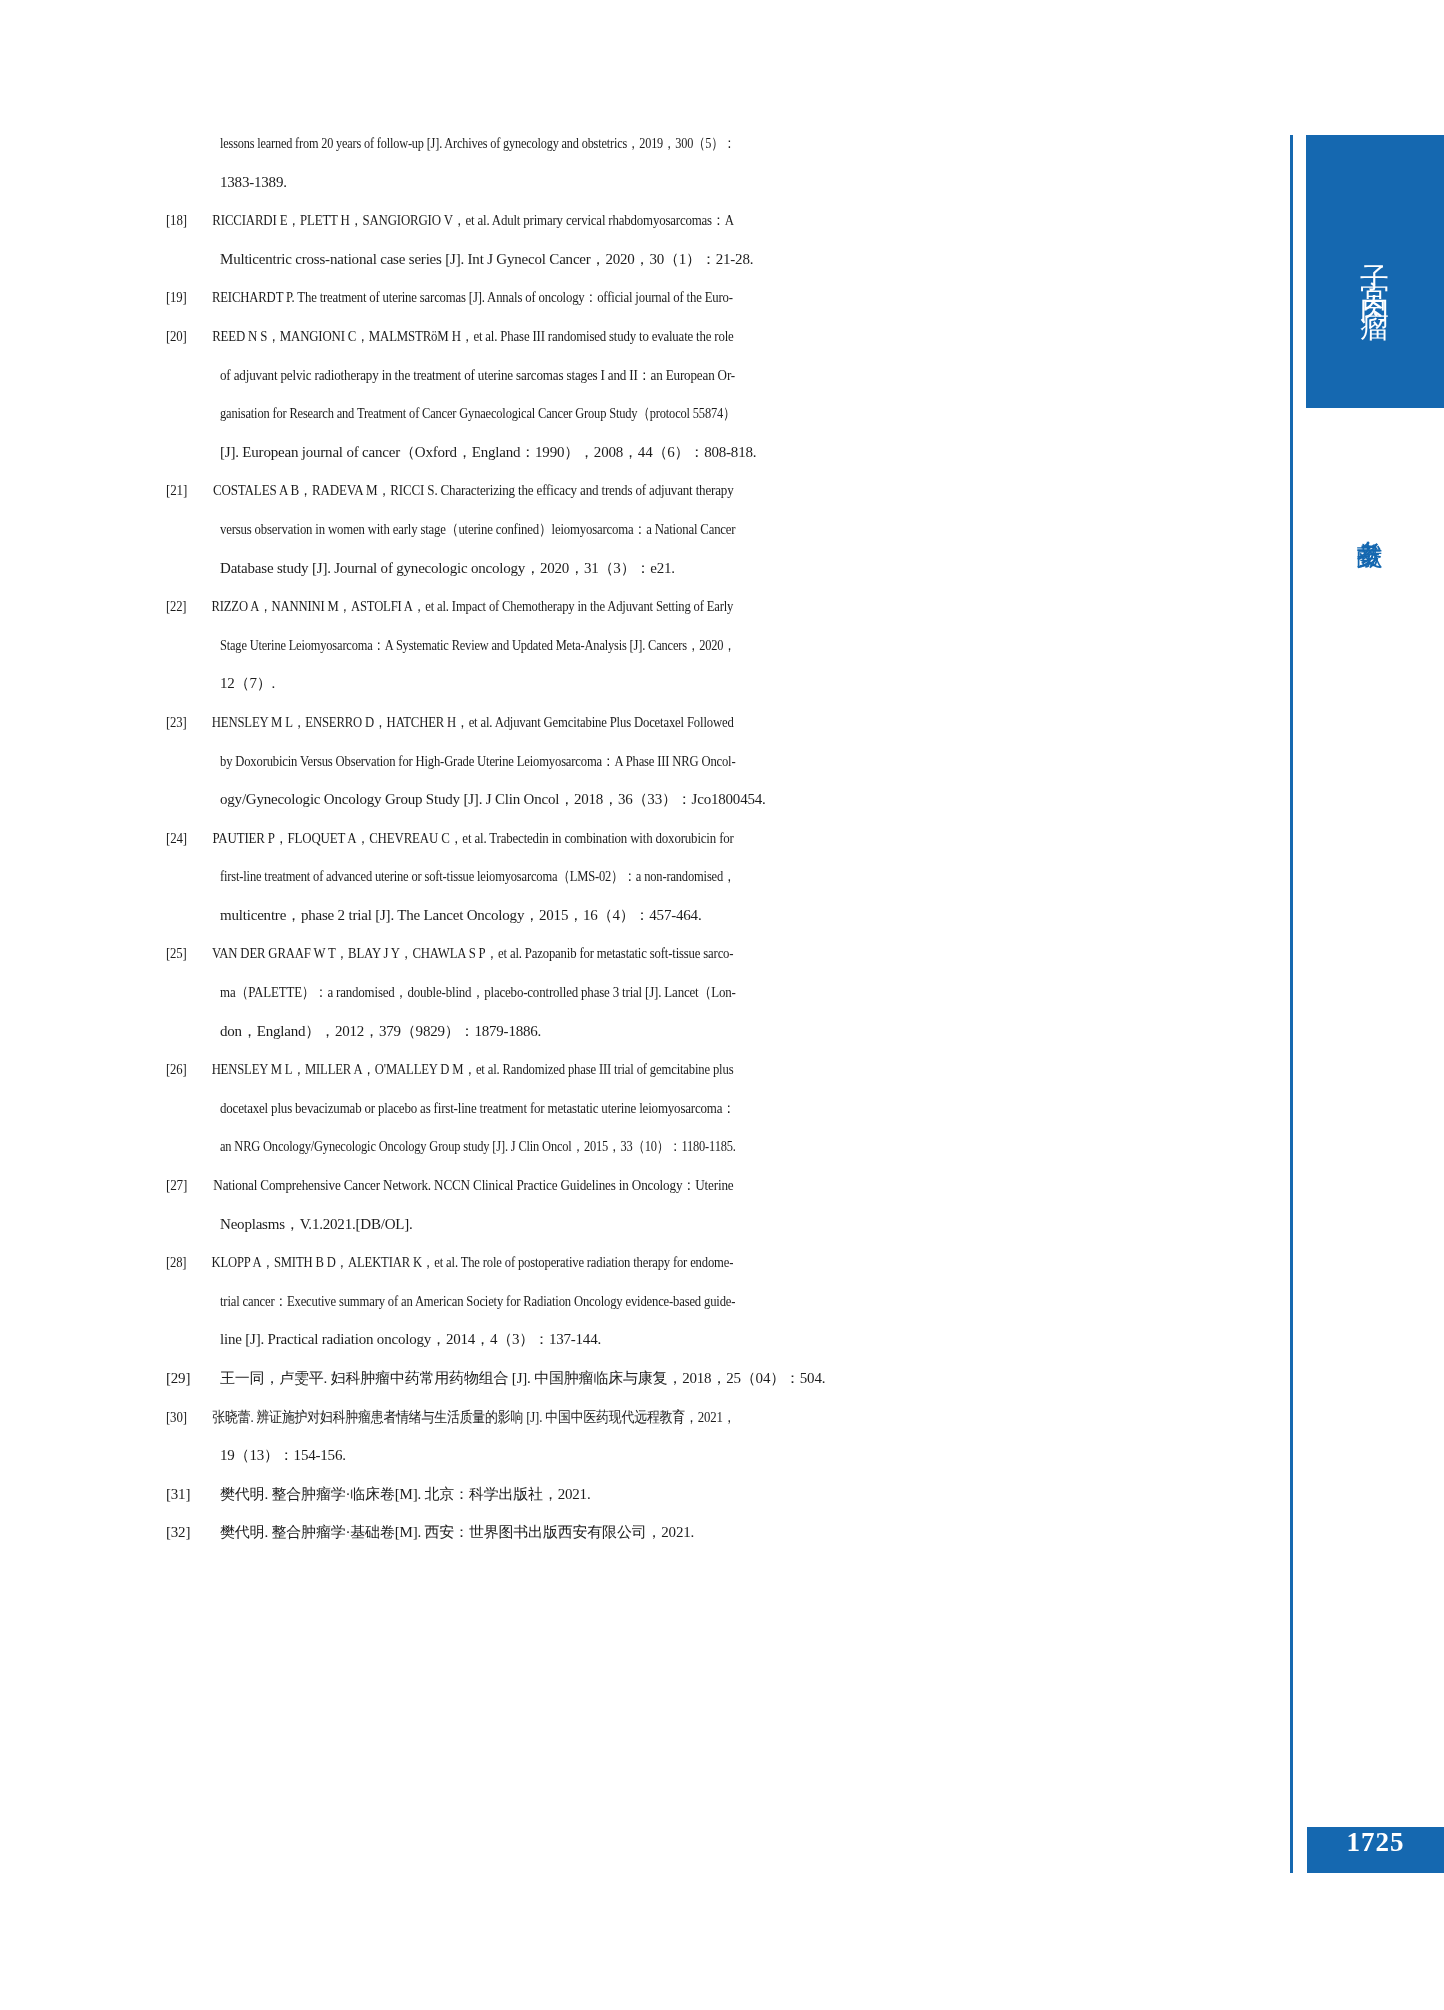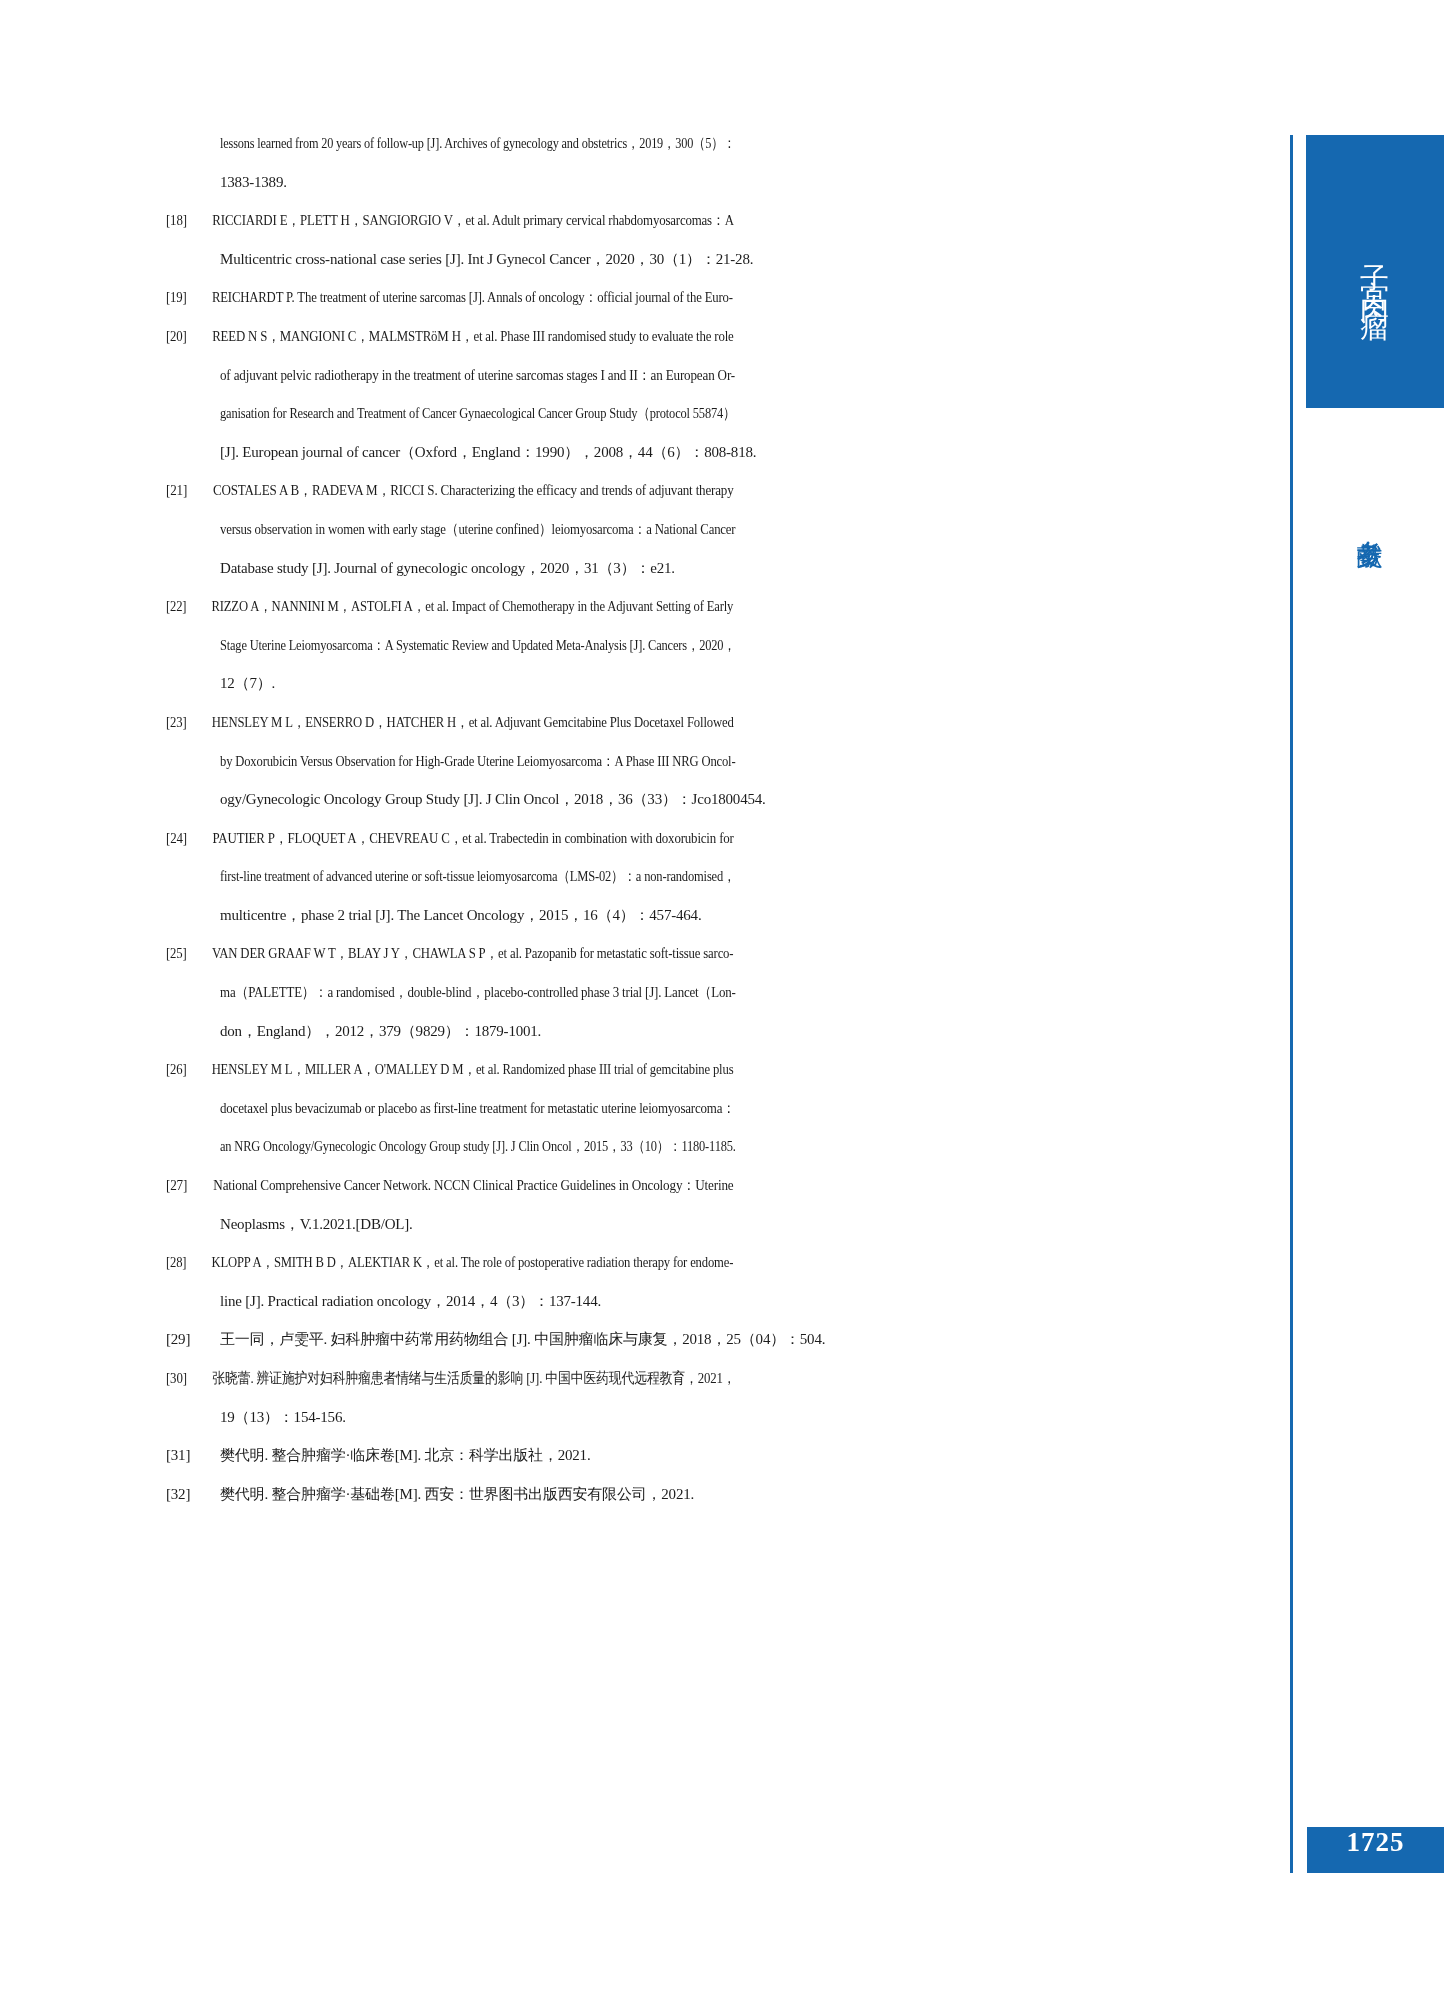--- a/index.html
+++ b/index.html
@@ -87,33 +87,34 @@
         <div class="line cont"><span class="inner"><span>ogy/Gynecologic Oncology Group Study [J]. J Clin Oncol，2018，36（33）：Jco1800454.</span></span></div>
       </div>
       <div>
         <div class="line first"><span class="inner" style="transform: scaleX(0.861352);"><span class="marker">[24]</span><span>PAUTIER P，FLOQUET A，CHEVREAU C，et al. Trabectedin in combination with doxorubicin for</span></span></div>
         <div class="line cont"><span class="inner" style="transform: scaleX(0.833846);"><span>first-line treatment of advanced uterine or soft-tissue leiomyosarcoma（LMS-02）：a non-randomised，</span></span></div>
         <div class="line cont"><span class="inner"><span>multicentre，phase 2 trial [J]. The Lancet Oncology，2015，16（4）：457-464.</span></span></div>
       </div>
       <div>
         <div class="line first"><span class="inner" style="transform: scaleX(0.849668);"><span class="marker">[25]</span><span>VAN DER GRAAF W T，BLAY J Y，CHAWLA S P，et al. Pazopanib for metastatic soft-tissue sarco-</span></span></div>
         <div class="line cont"><span class="inner" style="transform: scaleX(0.862208);"><span>ma（PALETTE）：a randomised，double-blind，placebo-controlled phase 3 trial [J]. Lancet（Lon-</span></span></div>
-        <div class="line cont"><span class="inner"><span>don，England），2012，379（9829）：1879-1001.</span></span></div>
+        <div class="line cont"><span class="inner"><span>don，England），2012，379（9829）：1879-1886.</span></span></div>
       </div>
       <div>
         <div class="line first"><span class="inner" style="transform: scaleX(0.845106);"><span class="marker">[26]</span><span>HENSLEY M L，MILLER A，O'MALLEY D M，et al. Randomized phase III trial of gemcitabine plus</span></span></div>
         <div class="line cont"><span class="inner" style="transform: scaleX(0.862991);"><span>docetaxel plus bevacizumab or placebo as first-line treatment for metastatic uterine leiomyosarcoma：</span></span></div>
         <div class="line cont"><span class="inner" style="transform: scaleX(0.828862);"><span>an NRG Oncology/Gynecologic Oncology Group study [J]. J Clin Oncol，2015，33（10）：1180-1185.</span></span></div>
       </div>
       <div>
         <div class="line first"><span class="inner" style="transform: scaleX(0.876943);"><span class="marker">[27]</span><span>National Comprehensive Cancer Network. NCCN Clinical Practice Guidelines in Oncology：Uterine</span></span></div>
         <div class="line cont"><span class="inner"><span>Neoplasms，V.1.2021.[DB/OL].</span></span></div>
       </div>
       <div>
         <div class="line first"><span class="inner" style="transform: scaleX(0.842559);"><span class="marker">[28]</span><span>KLOPP A，SMITH B D，ALEKTIAR K，et al. The role of postoperative radiation therapy for endome-</span></span></div>
+        <div class="line cont"><span class="inner" style="transform: scaleX(0.84276);"><span>trial cancer：Executive summary of an American Society for Radiation Oncology evidence-based guide-</span></span></div>
         <div class="line cont"><span class="inner"><span>line [J]. Practical radiation oncology，2014，4（3）：137-144.</span></span></div>
       </div>
       <div>
         <div class="line first"><span class="inner"><span class="marker">[29]</span><span>王一同，卢雯平. 妇科肿瘤中药常用药物组合 [J]. 中国肿瘤临床与康复，2018，25（04）：504.</span></span></div>
       </div>
       <div>
         <div class="line first"><span class="inner" style="transform: scaleX(0.857824);"><span class="marker">[30]</span><span>张晓蕾. 辨证施护对妇科肿瘤患者情绪与生活质量的影响 [J]. 中国中医药现代远程教育，2021，</span></span></div>
         <div class="line cont"><span class="inner"><span>19（13）：154-156.</span></span></div>
       </div>
       <div>

